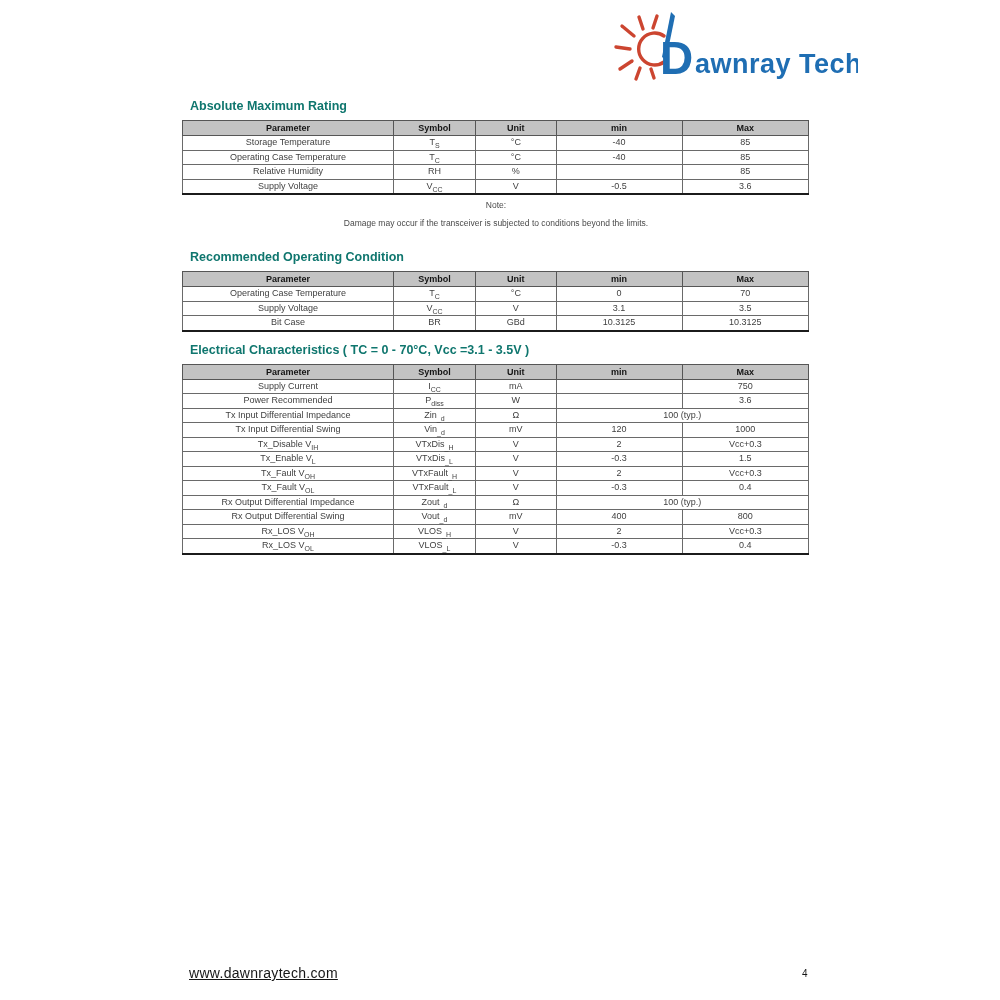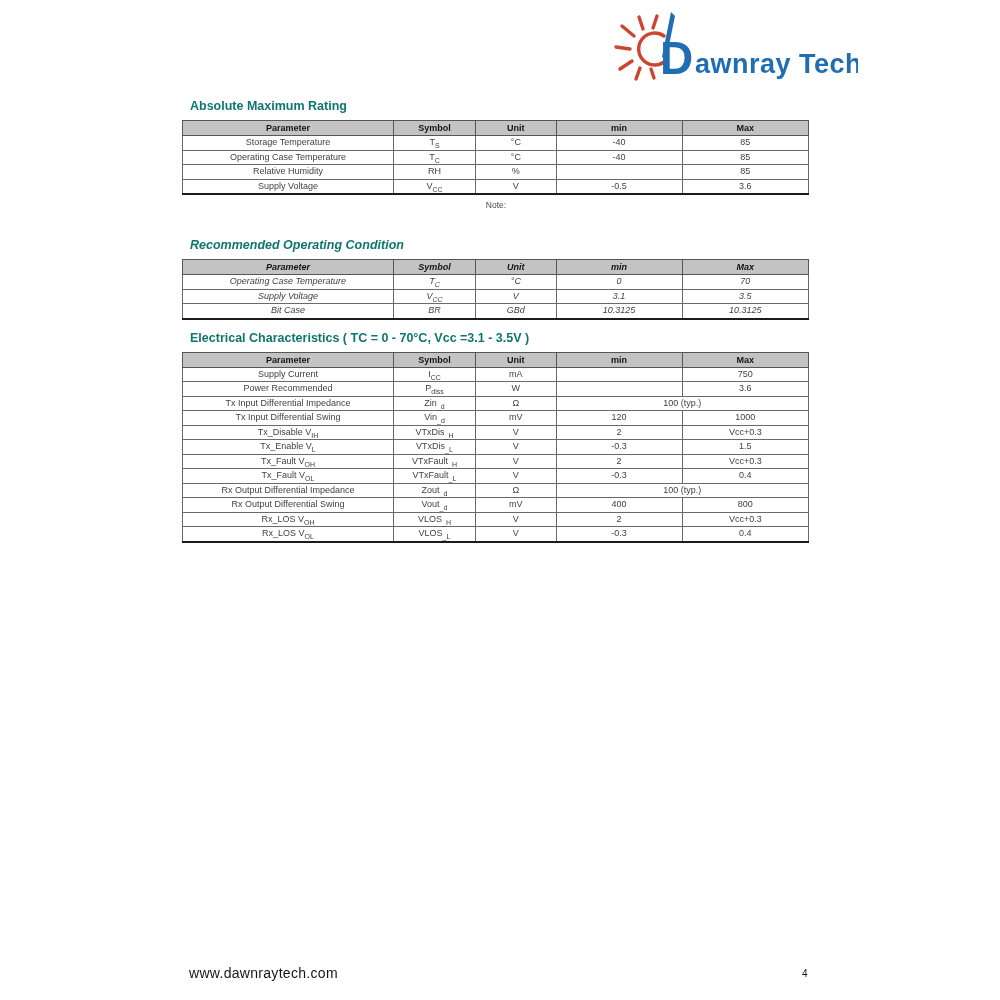--- a/index.html
+++ b/index.html
@@ -8,42 +8,42 @@
 
   
   .logo{position:absolute;left:598px;top:8px;width:260px;height:82px;}
   .logo-d{font-family:"Liberation Sans",sans-serif;font-weight:bold;font-size:46px;}
   .logo-rest{font-family:"Liberation Sans",sans-serif;font-weight:bold;font-size:27px;letter-spacing:0.5px;}
 
   
   .content{position:absolute;left:182px;top:99px;width:627px;}
   .section-title{font-size:12.5px;line-height:15px;font-weight:bold;color:#0f766e;
                  margin:0 0 6px 8px;}
-  .sec-2{margin-top:26px;font-style:italic;}
+  .sec-2{margin-top:20px;}
   .sec-3{margin-top:11px;}
 
   table.doc-table{width:100%;border-collapse:collapse;table-layout:fixed;
         font-size:9px;color:#3f3f3f;border-bottom:2px solid #1b1b1b;border-top:1px solid #4a4a4a;}
   table.doc-table th{background:#c3c3c3;color:#131313;font-size:9px;font-weight:bold;
         border:1px solid #565656;height:14px;padding:0 2px;}
   table.doc-table td{border:1px solid #6a6a6a;text-align:center;height:13.5px;
         padding:0 2px;line-height:11px;}
   table.doc-table col:nth-child(1){width:33.7%;}
   table.doc-table col:nth-child(2){width:13.1%;}
   table.doc-table col:nth-child(3){width:12.9%;}
   table.doc-table col:nth-child(4){width:20.1%;}
   table.doc-table col:nth-child(5){width:20.2%;}
   sub{font-size:7px;line-height:0;}
 
   .notes{margin:4px 0 0 1px;font-size:8.5px;color:#4a4a4a;text-align:center;}
   .notes p{margin:0 0 5px 0;line-height:13px;}
 
   
   .footer-site{position:absolute;left:189px;top:965px;font-size:14px;color:#161616;
-        letter-spacing:0.3px;cursor:pointer;}
+        letter-spacing:0.3px;cursor:pointer;text-decoration:underline;}
   .footer-page{position:absolute;left:802px;top:968px;font-size:10px;color:#161616;}
 </style>
 </head>
 <body>
 
 <div class="page">
 
   <div class="logo">
     <svg viewBox="0 0 260 82" width="260" height="82">
       <g fill="none" stroke-width="3.4" stroke-linecap="round" stroke="#cc4530">
@@ -109,20 +109,21 @@
               <td>Supply Voltage</td>
               <td>V<sub>CC</sub></td>
               <td>V</td>
               <td>-0.5</td>
               <td>3.6</td>
             </tr>
           </tbody>
         </table>
       <div class="notes">
         <p>Note:</p>
+        <p>Damage may occur if the transceiver is subjected to conditions beyond the limits.</p>
       </div>
     </section>
 
     <section class="sec-2">
       <h2 class="section-title">Recommended Operating Condition</h2>
       <table class="doc-table">
           <colgroup>
             <col>
             <col>
             <col>

